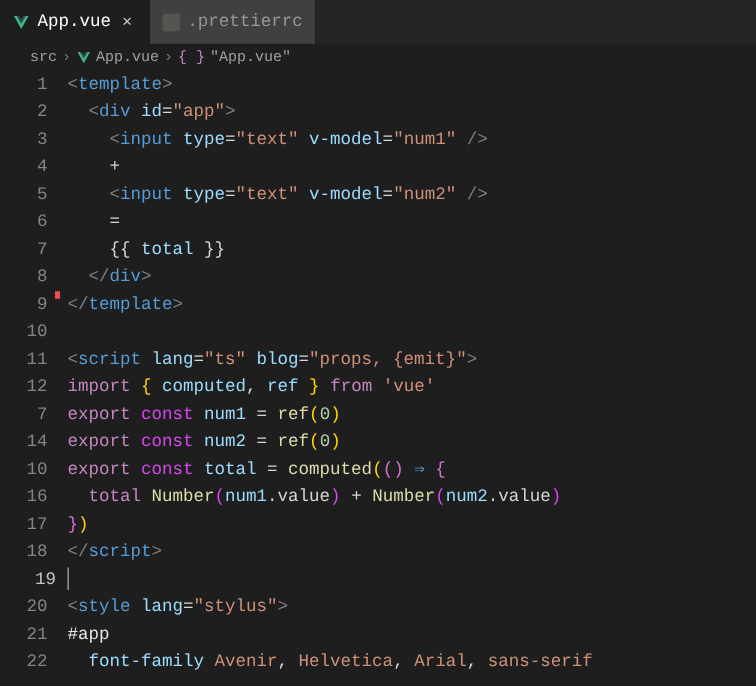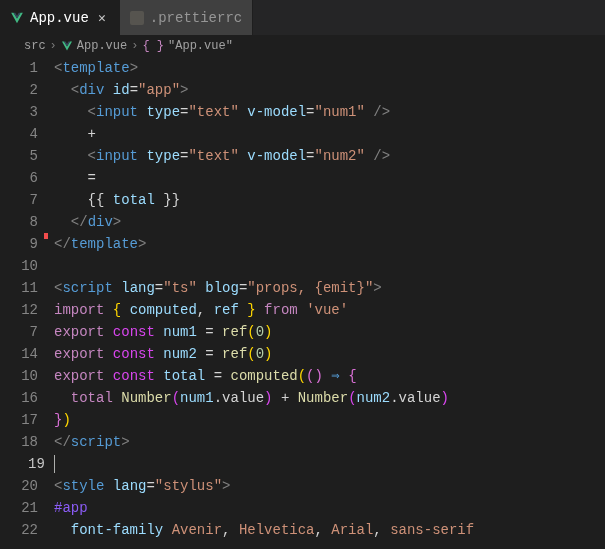--- a/index.html
+++ b/index.html
@@ -93,21 +93,21 @@
 .tag { color: #569cd6; }
 .attr { color: #9cdcfe; }
 .str { color: #ce9178; }
 .punct { color: #808080; }
 .text { color: #d4d4d4; }
 .kw { color: #c586c0; }
 .kw2 { color: #d946ef; }
 .var { color: #9cdcfe; }
 .fn { color: #dcdcaa; }
 .num { color: #b5cea8; }
-.sel { color: #8b5cf6; }
+.sel { color: #e5e5e5; }
 .arrow { color: #569cd6; }
 .brace-y { color: #ffd700; }
 .brace-p { color: #da70d6; }
 .caret {
   display: inline-block;
   width: 1px;
   height: 18px;
   background: #aeafad;
   vertical-align: middle;
 }

